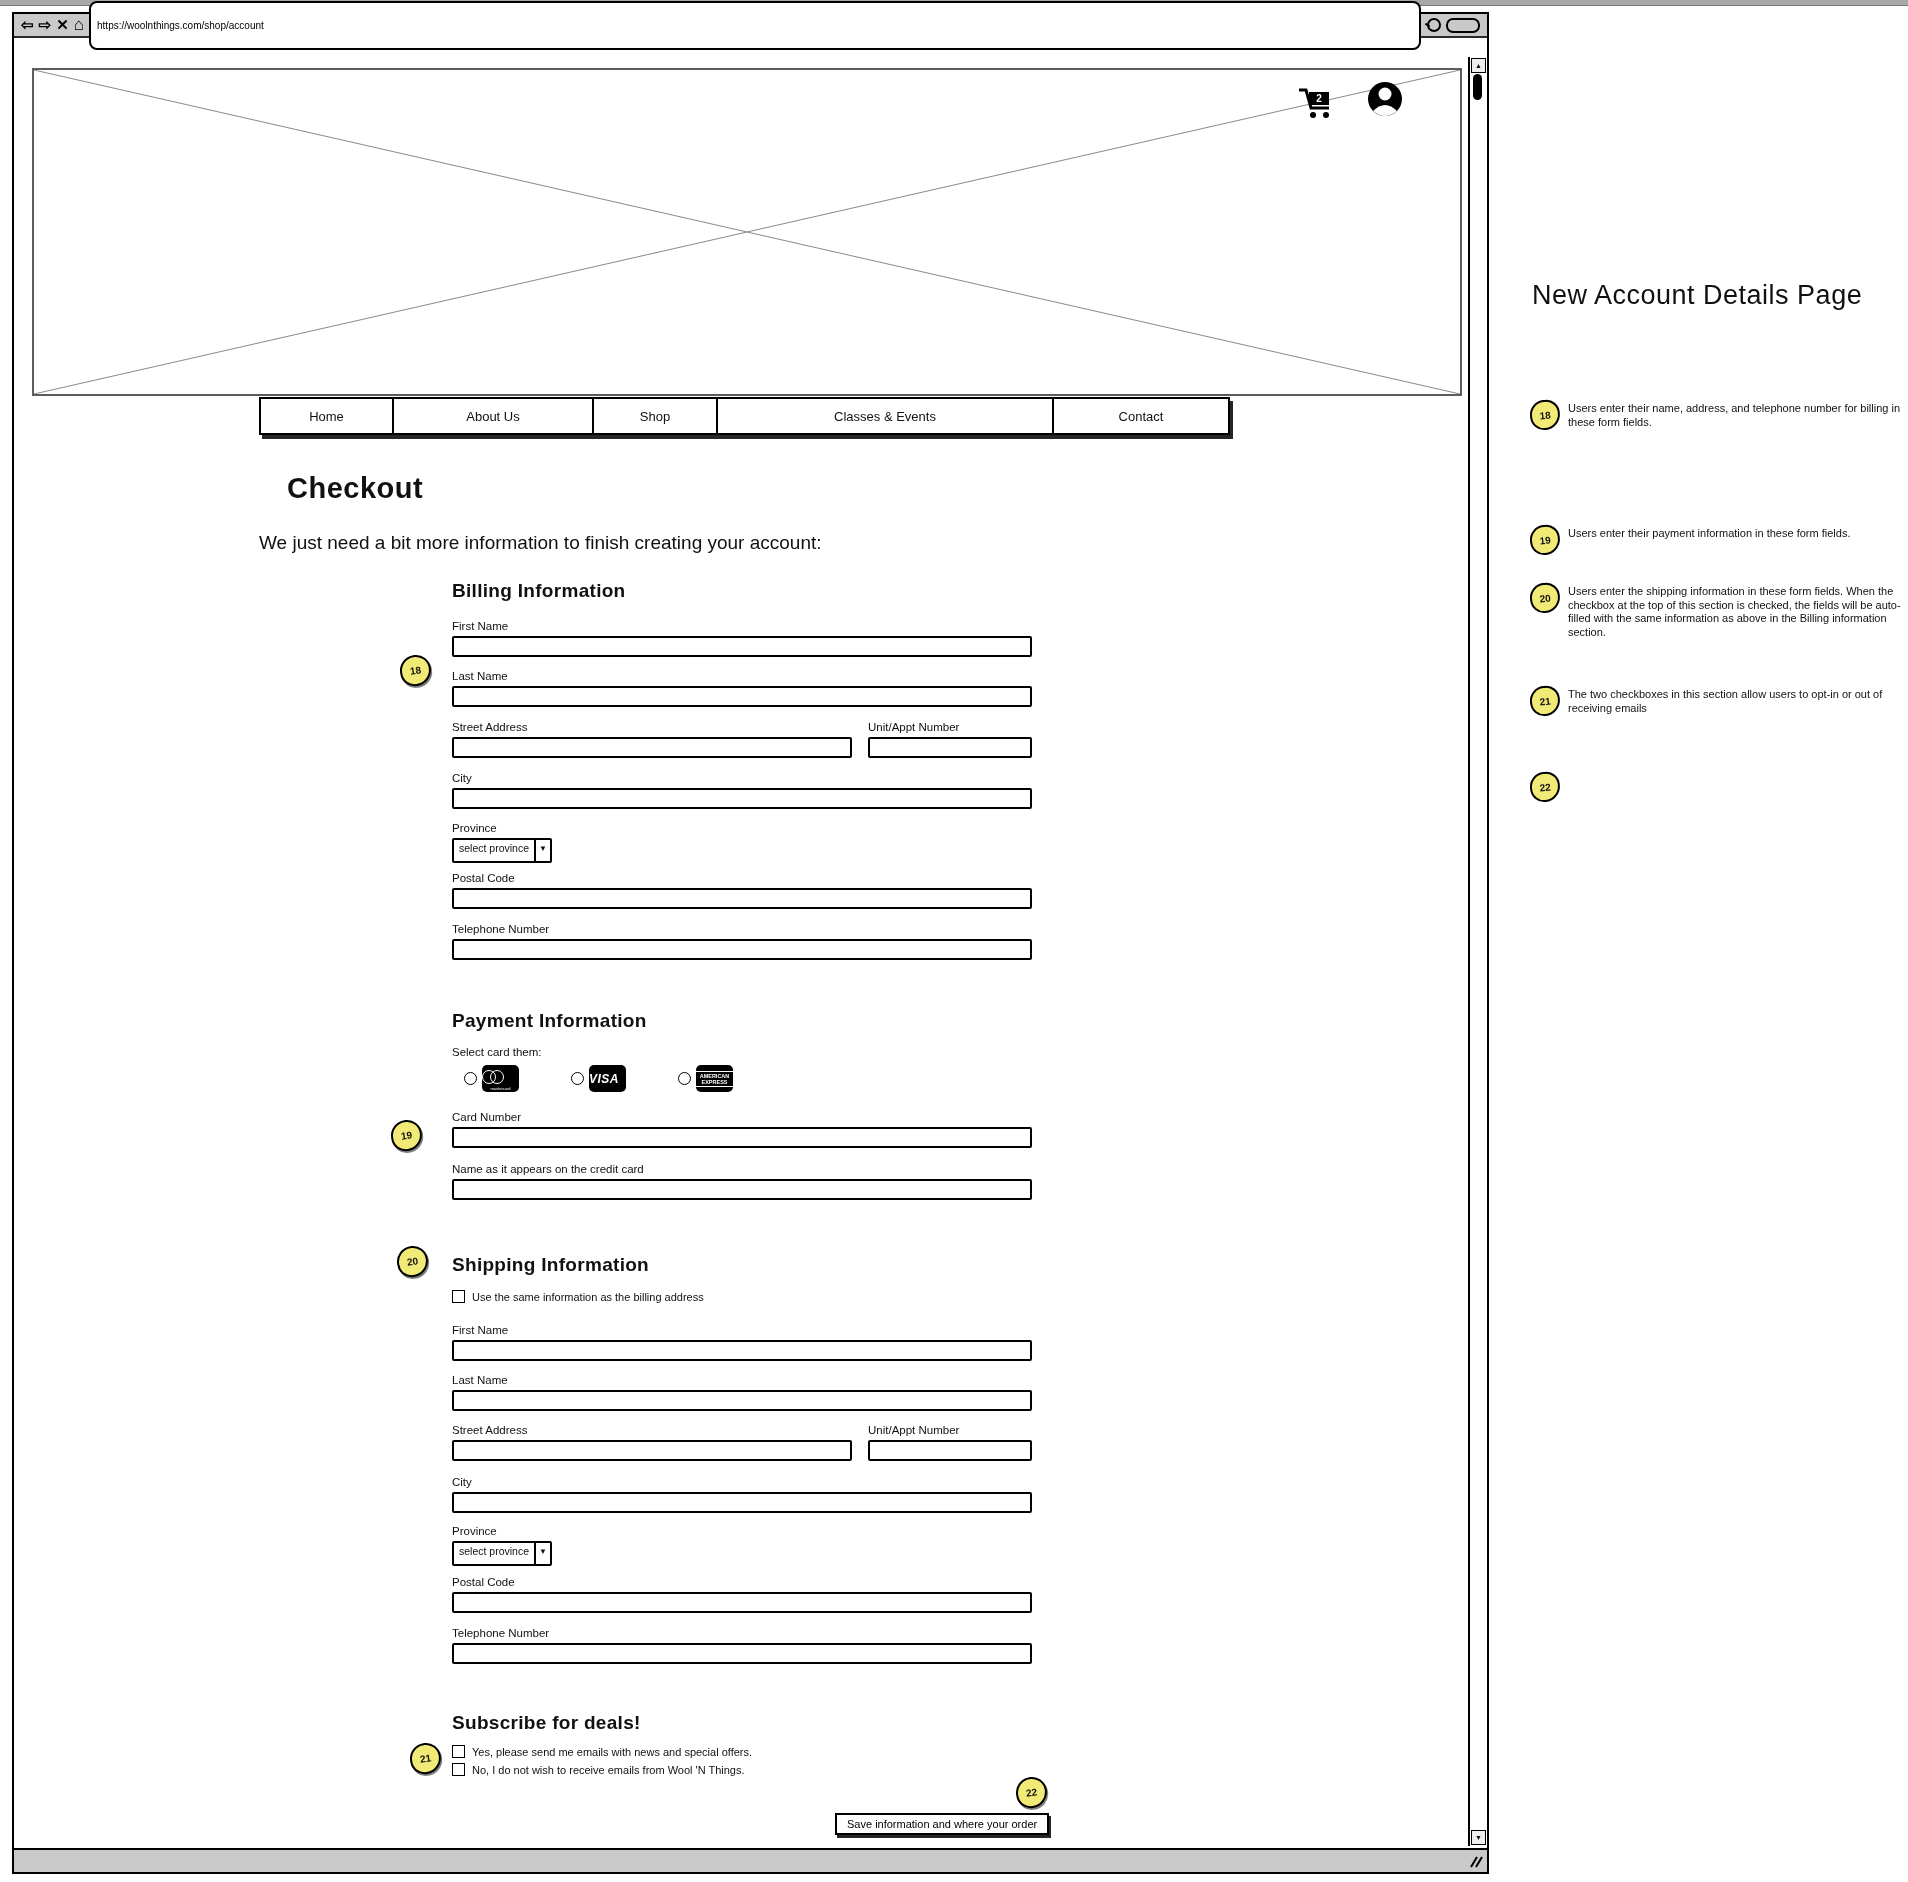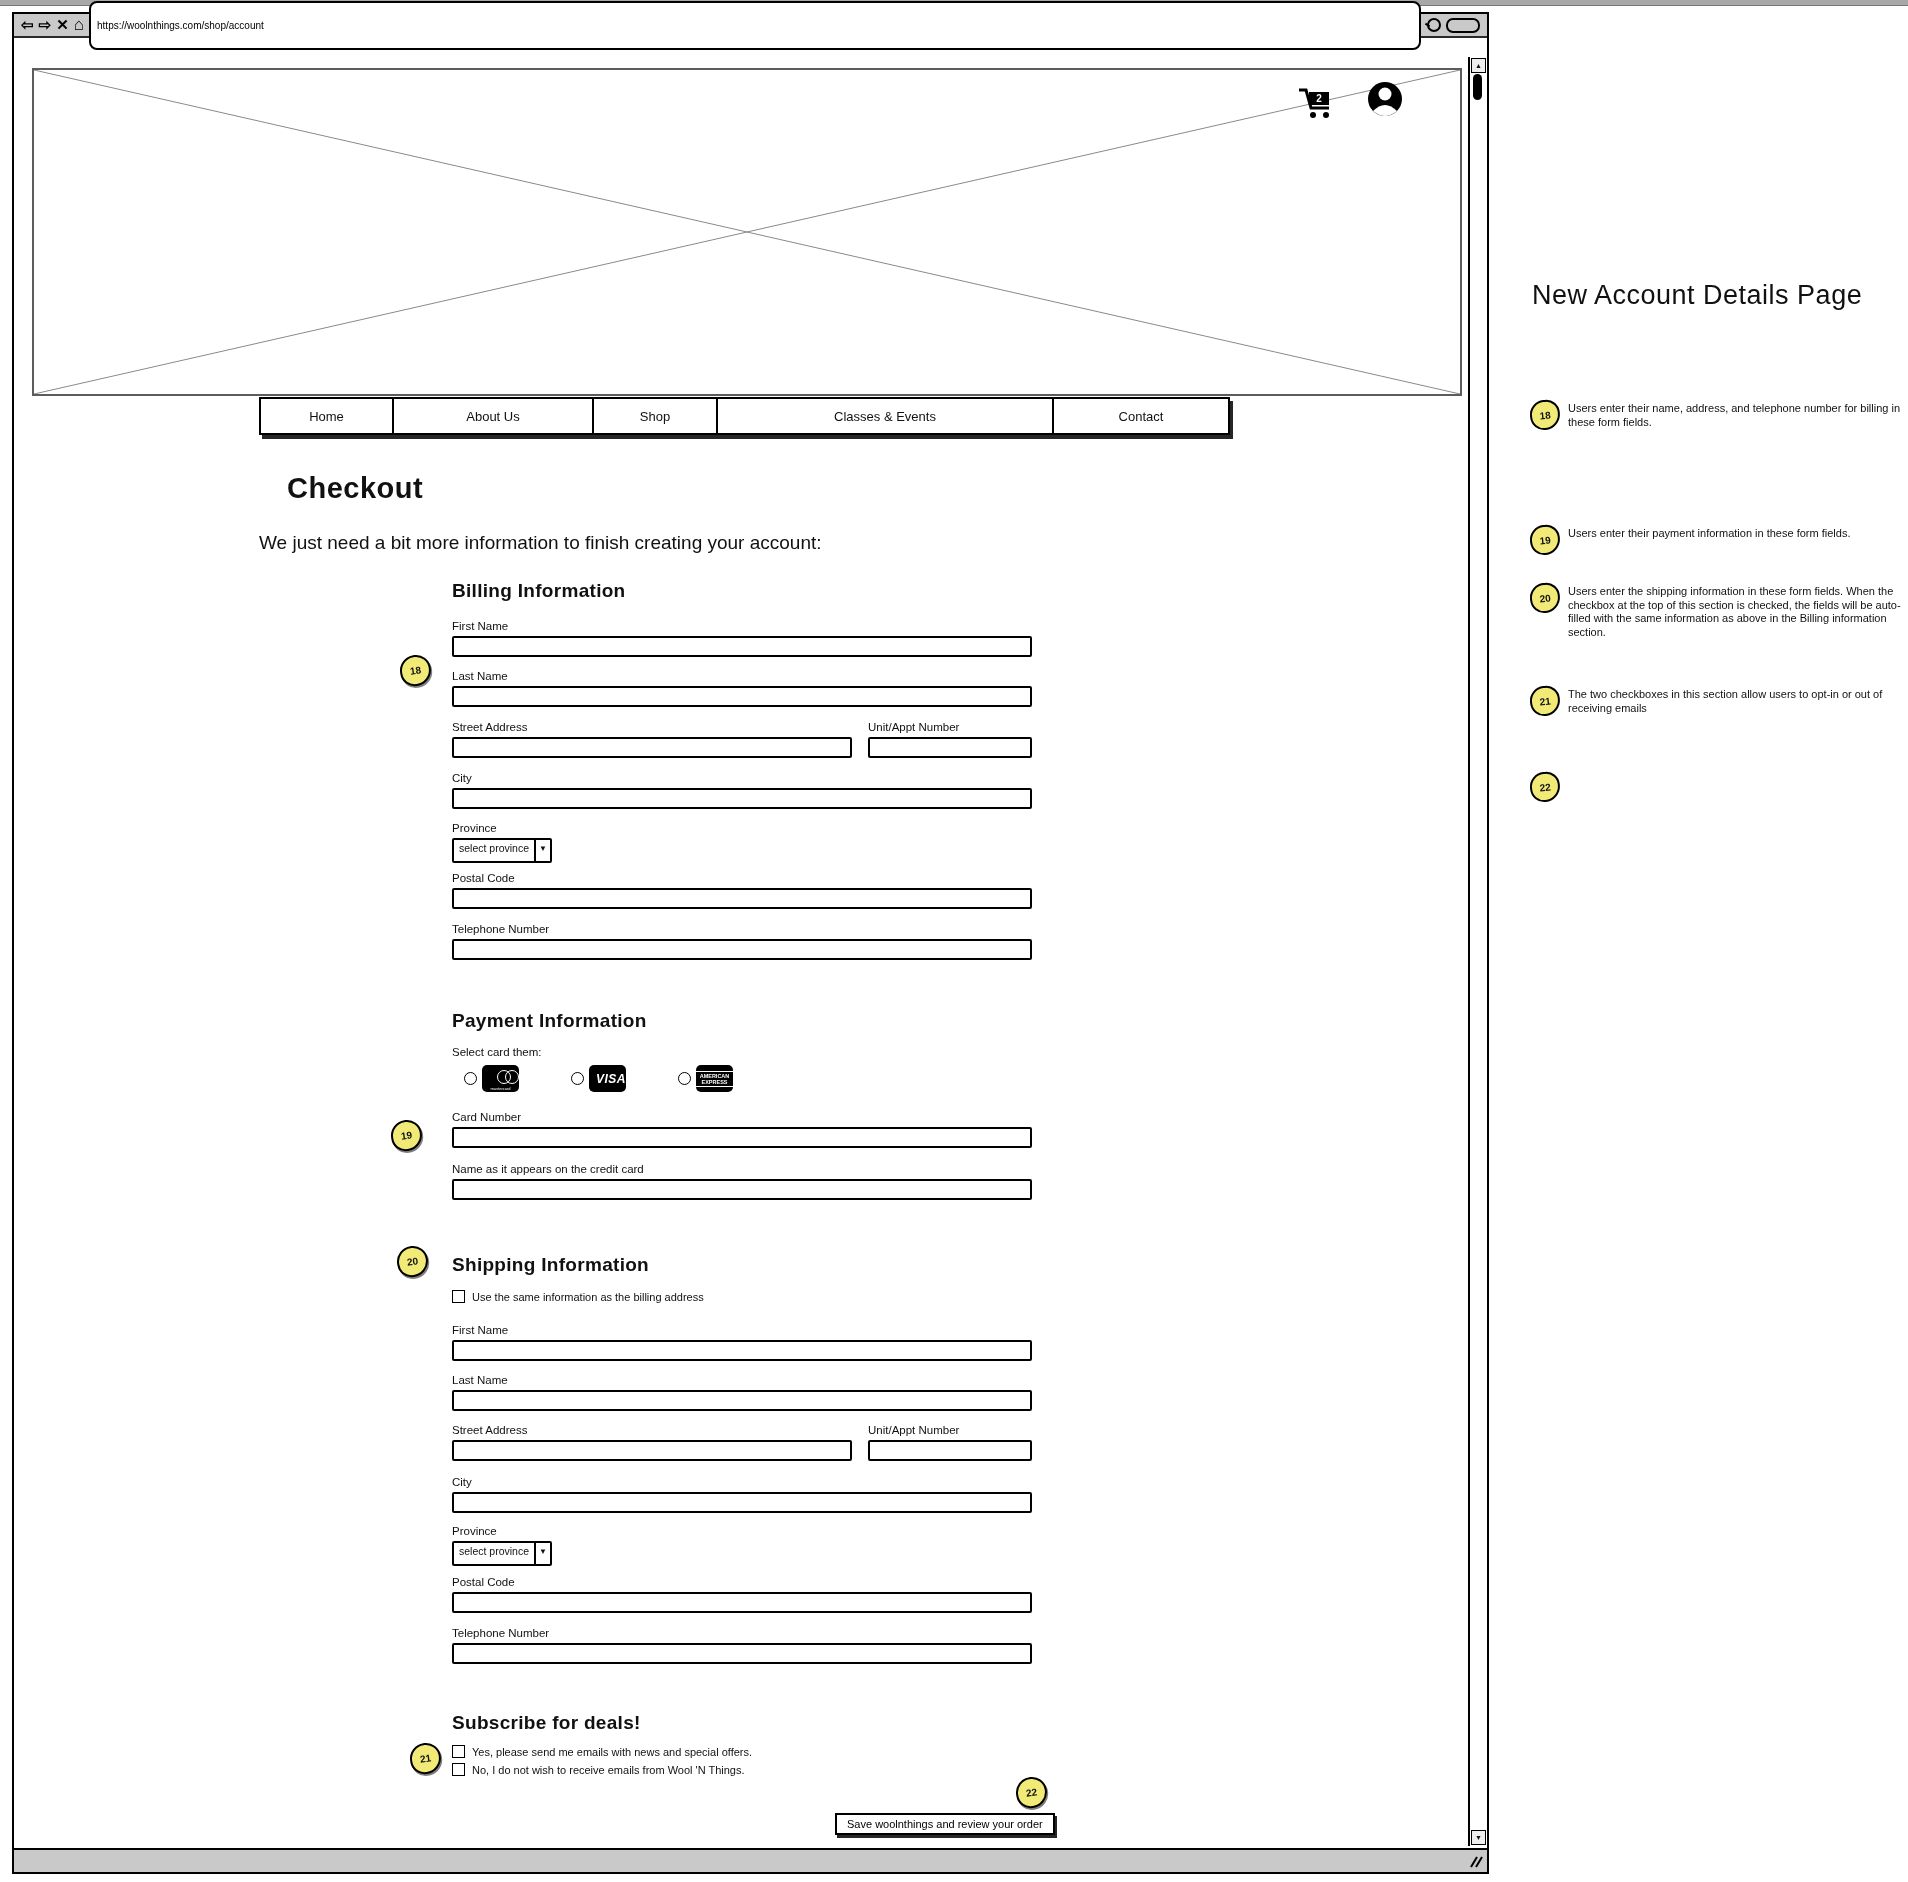--- a/index.html
+++ b/index.html
@@ -53,21 +53,21 @@
   .two-col{display:flex;gap:16px;}
   .col-street{width:400px;}.col-unit{width:164px;}
 
   .selectbox{display:inline-flex;height:21px;border:2px solid #000;border-radius:2px;background:#fff;align-items:stretch;cursor:default;}
   .select-val{font-size:10.5px;line-height:17px;padding:0 5px;}
   .select-arrow{width:14px;border-left:2px solid #000;font-size:8px;line-height:17px;text-align:center;}
 
   
   .cardrow{position:absolute;display:flex;align-items:center;}
   .radio{width:11px;height:11px;border:1.6px solid #000;border-radius:50%;background:#fff;display:inline-block;}
-  .cardlogo{display:inline-flex;align-items:center;justify-content:flex-end;width:37px;height:27px;background:#000;border-radius:5px;margin-left:5px;position:relative;overflow:hidden;}
+  .cardlogo{display:inline-flex;align-items:center;justify-content:flex-start;width:37px;height:27px;background:#000;border-radius:5px;margin-left:5px;position:relative;overflow:hidden;}
   .mc-circles{position:relative;width:22px;height:14px;margin-top:-3px;}
   .mc-circles i{position:absolute;top:0;width:12px;height:12px;border:1.6px solid #fff;border-radius:50%;}
   .mc-circles i:first-child{left:0;}.mc-circles i:last-child{left:8px;}
   .mc-txt{position:absolute;bottom:1px;left:0;right:0;color:#fff;font-size:4px;text-align:center;}
   .visa-txt{color:#fff;font-size:12px;font-style:italic;font-weight:bold;letter-spacing:0.5px;}
   .amex-txt{color:#fff;font-size:5.5px;font-weight:bold;text-align:center;line-height:6px;text-transform:uppercase;outline:1px solid #fff;padding:1px;}
   .cardgap{width:52px;}
 
   
   .cbrow{position:absolute;display:flex;align-items:center;gap:7px;font-size:11px;}
@@ -263,21 +263,21 @@
       <div class="cbrow" style="top:1731px;">
         <span class="checkbox"></span>
         <span>Yes, please send me emails with news and special offers.</span>
       </div>
       <div class="cbrow" style="top:1749px;">
         <span class="checkbox"></span>
         <span>No, I do not wish to receive emails from Wool 'N Things.</span>
       </div>
     </div>
 
-    <button class="savebtn">Save woolnthings and review your order</button>
+    <button class="savebtn">Save information and where your order</button>
 
     <div class="callout" style="left:386px;top:641px;">
         <span>18</span>
       </div>
     <div class="callout" style="left:377px;top:1106px;">
         <span>19</span>
       </div>
     <div class="callout" style="left:383px;top:1232px;">
         <span>20</span>
       </div>

